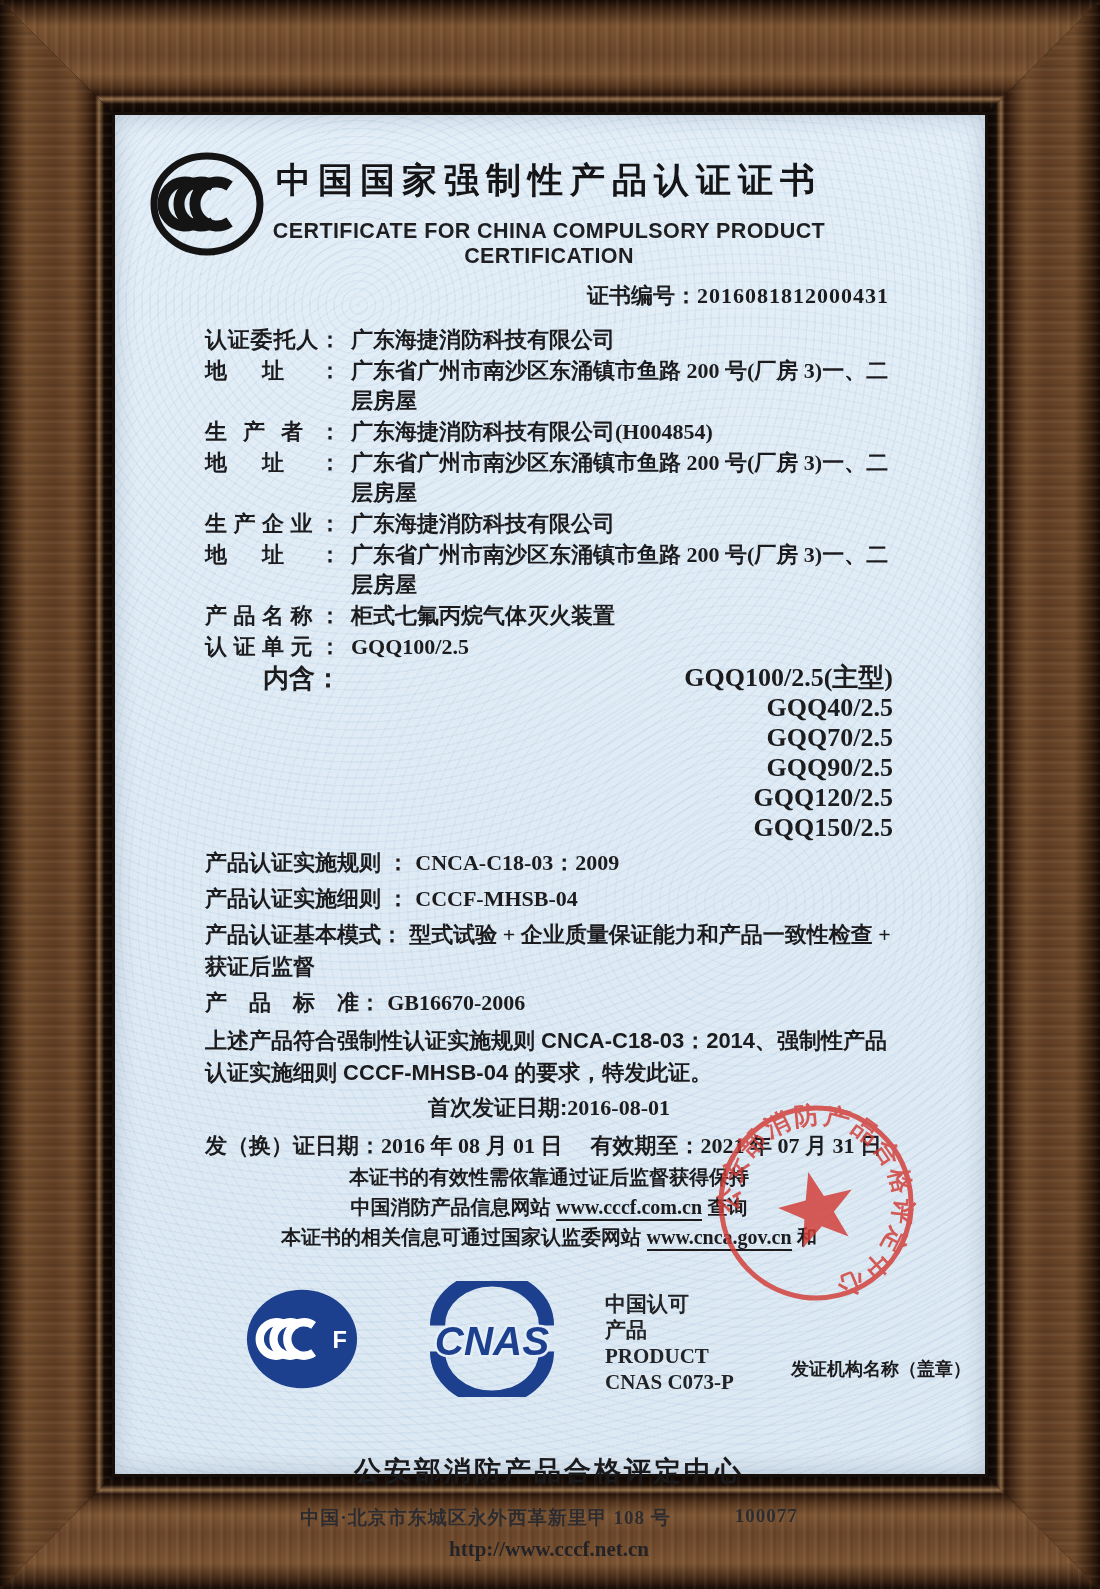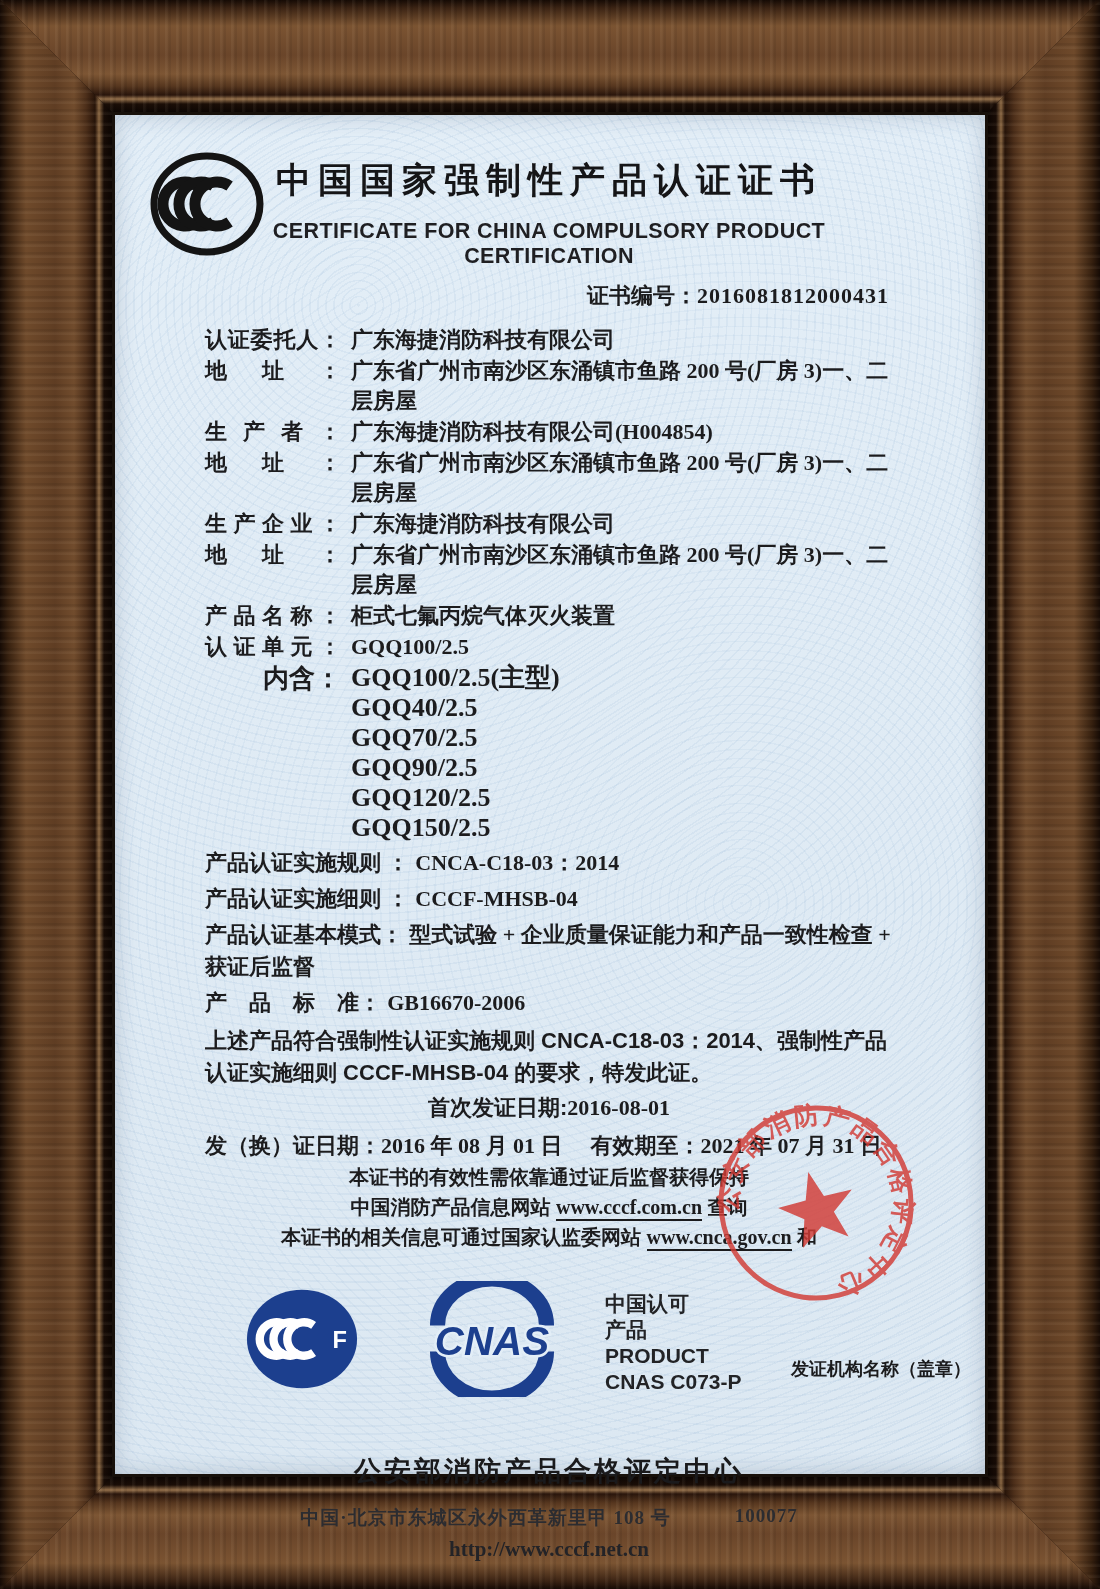--- a/index.html
+++ b/index.html
@@ -53,42 +53,42 @@
   .title-en { margin-top:15px; text-align:center; font-size:21.5px; font-weight:600; letter-spacing:.4px; color:#1f1f22; }
   .certno { margin-top:12px; text-align:right; padding-right:4px; font-size:22px; }
   .cn-lbl { font-weight:bold; }
   .cn-val { font-family:"Liberation Serif", serif; font-weight:600; letter-spacing:1px; }
   
   .info { margin-top:14px; font-size:22px; }
   .irow { display:flex; line-height:30px; margin-top:1px; }
   .lbl { flex:0 0 136px; font-weight:bold; text-align:justify; text-align-last:justify; white-space:nowrap; }
   .lbl-right { text-align:right; text-align-last:right; }
   .val { flex:1; margin-left:10px; font-family:"Liberation Serif", serif; font-weight:600; }
-  .model-line { line-height:30px; }
+  .model-line { line-height:30px;text-align:right; }
   
   .rules { margin-top:4px; }
   .rule { margin:4px 0 0 0; font-size:22px; line-height:32px; }
   .rlbl { font-weight:bold; }
   .rval { font-family:"Liberation Serif", serif; font-weight:600; }
   .statement { margin:6px 0 0 0; font-size:22px; line-height:32px; font-weight:bold; }
   .first-issue { margin:4px 0 0 0; text-align:center; font-size:22px; }
   .fi-lbl { font-weight:bold; }
   .fi-val { font-family:"Liberation Serif", serif; font-weight:600; }
   .issue-line { margin:8px 0 0 0; font-size:22px; }
   .issue-line b { font-weight:bold; }
   .issue-line .dt { font-family:"Liberation Serif", serif; font-weight:600; }
   .issue-line .gap { margin-left:28px; }
   
   .note { text-align:center; font-size:20px; font-weight:bold; margin-top:3px; }
   .ulink { font-family:"Liberation Serif", serif; font-weight:600; border-bottom:2px solid #1b1b1d; padding-bottom:1px; }
   
   .marks-row { position:relative; height:150px; margin-top:26px; }
   .cccf-mark { position:absolute; left:38px; top:8px; width:118px; height:108px; }
   .cnas-mark { position:absolute; left:216px; top:4px; width:142px; height:116px; }
-  .accred { position:absolute; left:400px; top:14px; font-size:21px; line-height:26px; font-weight:600; color:#222326; }
+  .accred { position:absolute; left:400px; top:14px; font-size:21px; line-height:26px; font-weight:600; color:#222326;font-family:Liberation Serif, serif; }
   .issuer-label { position:absolute; left:586px; top:80px; font-size:18px; font-weight:bold; white-space:nowrap; color:#1b1b1d; }
   .stamp { position:absolute; left:598px; top:985px; width:206px; height:206px; transform:rotate(-14deg); opacity:.82; }
   
   .footer-org { text-align:center; font-size:27px; font-weight:bold; letter-spacing:3px; margin-top:26px; color:#1a1a1c; }
   .footer-addr { display:flex; justify-content:center; gap:64px; margin-top:16px; font-size:19px; font-family:"Liberation Serif", serif; font-weight:600; color:#2c2c30; letter-spacing:1px; }
   .footer-url { text-align:center; margin-top:6px; font-size:21px; font-family:"Liberation Serif", serif; font-weight:700; color:#232327; }
 </style>
 </head>
 <body>
 
@@ -171,21 +171,21 @@
         <div class="model-line">GQQ120/2.5</div>
 
         <div class="model-line">GQQ150/2.5</div>
       </div>
   </div>
 
   <div class="rules">
 
       <p class="rule">
         <span class="rlbl">产品认证实施规则 ：</span>
-        <span class="rval">CNCA-C18-03：2014</span>
+        <span class="rval">CNCA-C18-03：2009</span>
       </p>
 
       <p class="rule">
         <span class="rlbl">产品认证实施细则 ：</span>
         <span class="rval">CCCF-MHSB-04</span>
       </p>
 
       <p class="rule">
         <span class="rlbl">产品认证基本模式：</span>
         <span class="rval">型式试验 + 企业质量保证能力和产品一致性检查 + 获证后监督</span>

